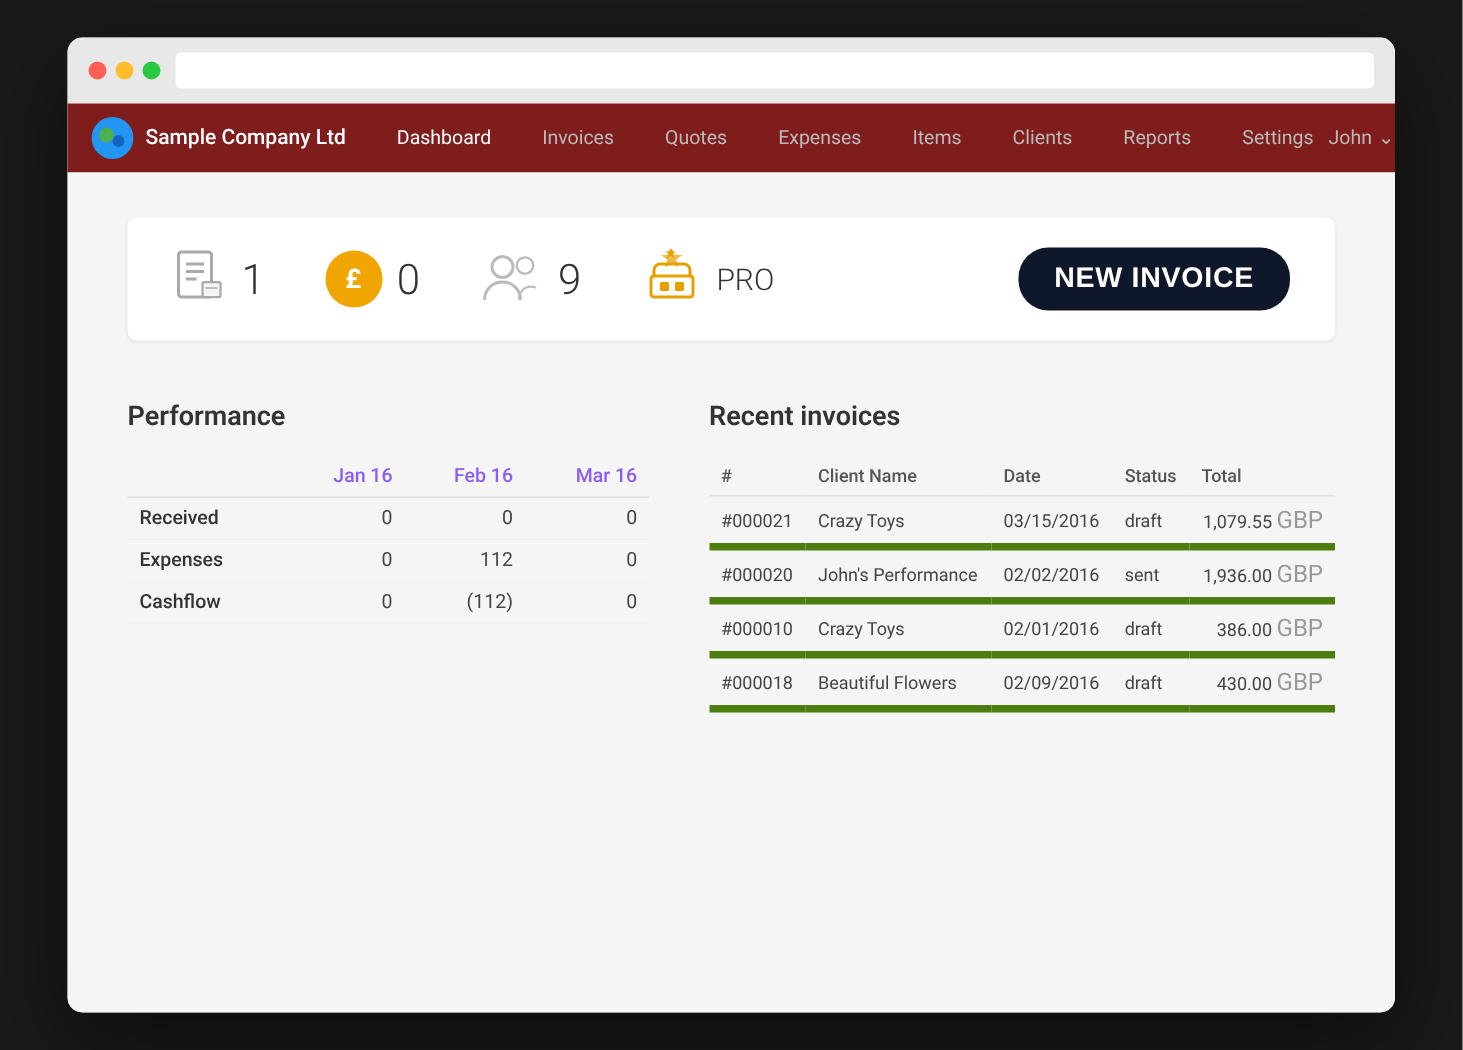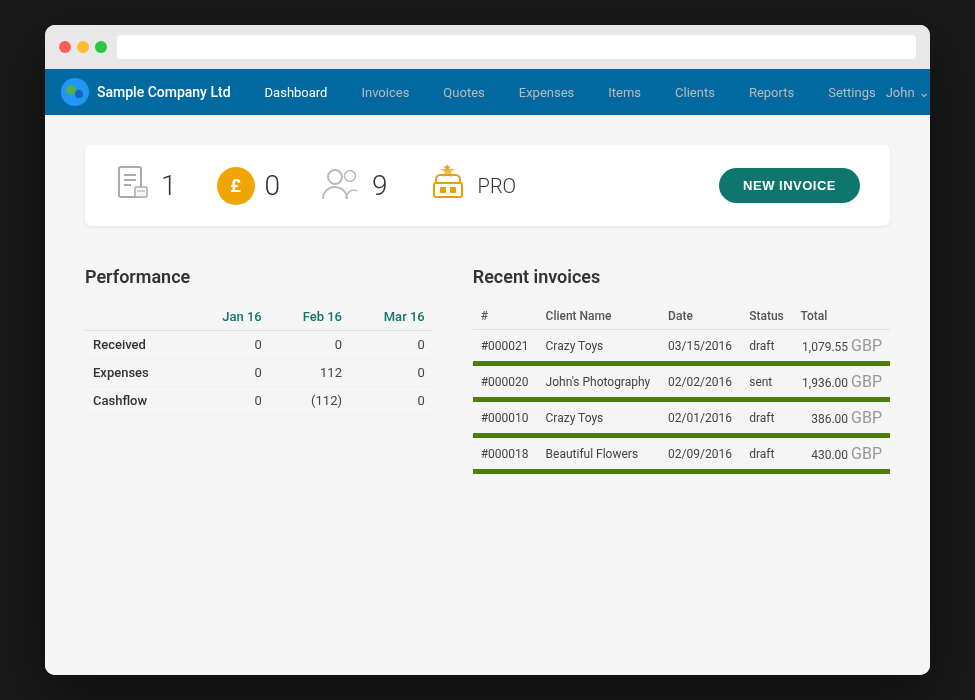--- a/index.html
+++ b/index.html
@@ -38,21 +38,21 @@
     .tl-yellow { background: #ffbd2e; }
     .tl-green { background: #28c940; }
     .address-bar {
       flex: 1;
       background: #fff;
       border-radius: 4px;
       height: 24px;
     }
     
     .nav-bar {
-      background: #0369a1;
+      background: #7f1d1d;
       display: flex;
       align-items: center;
       padding: 0 16px;
       height: 46px;
     }
     .nav-brand {
       display: flex;
       align-items: center;
       gap: 8px;
       margin-right: 24px;
@@ -145,26 +145,26 @@
       color: #e8a000;
       font-size: 32px;
     }
     .pro-label {
       font-size: 20px;
       font-weight: 300;
       color: #333;
     }
     .new-invoice-btn {
       margin-left: auto;
-      background: #0f766e;
+      background: #0f172a;
       color: #fff;
       border: none;
       border-radius: 20px;
       padding: 10px 24px;
-      font-size: 13px;
+      font-size: 19px;
       font-weight: 600;
       cursor: pointer;
       letter-spacing: 0.5px;
     }
     
     .dashboard-columns {
       display: flex;
       gap: 40px;
       justify-content: space-between;
     }
@@ -181,21 +181,21 @@
       margin-bottom: 16px;
     }
     
     .perf-table {
       width: 100%;
       border-collapse: collapse;
       font-size: 13px;
     }
     .perf-table th {
       text-align: right;
-      color: #0f766e;
+      color: #8b5cf6;
       font-weight: 500;
       padding: 6px 8px;
       border-bottom: 1px solid #e0e0e0;
     }
     .perf-table th:first-child {
       text-align: left;
     }
     .perf-table td {
       text-align: right;
       padding: 6px 8px;
@@ -382,21 +382,21 @@
           <tbody id="invoices-body">
           <tr>
     <td class="invoice-link">#000021</td>
     <td>Crazy Toys</td>
     <td>03/15/2016</td>
     <td>draft</td>
     <td class="total-cell">1,079.55 <span class="gbp-suffix">GBP</span></td>
   </tr>
               <tr>
     <td class="invoice-link">#000020</td>
-    <td>John's Photography</td>
+    <td>John's Performance</td>
     <td>02/02/2016</td>
     <td>sent</td>
     <td class="total-cell">1,936.00 <span class="gbp-suffix">GBP</span></td>
   </tr>
               <tr>
     <td class="invoice-link">#000010</td>
     <td>Crazy Toys</td>
     <td>02/01/2016</td>
     <td>draft</td>
     <td class="total-cell">386.00 <span class="gbp-suffix">GBP</span></td>

